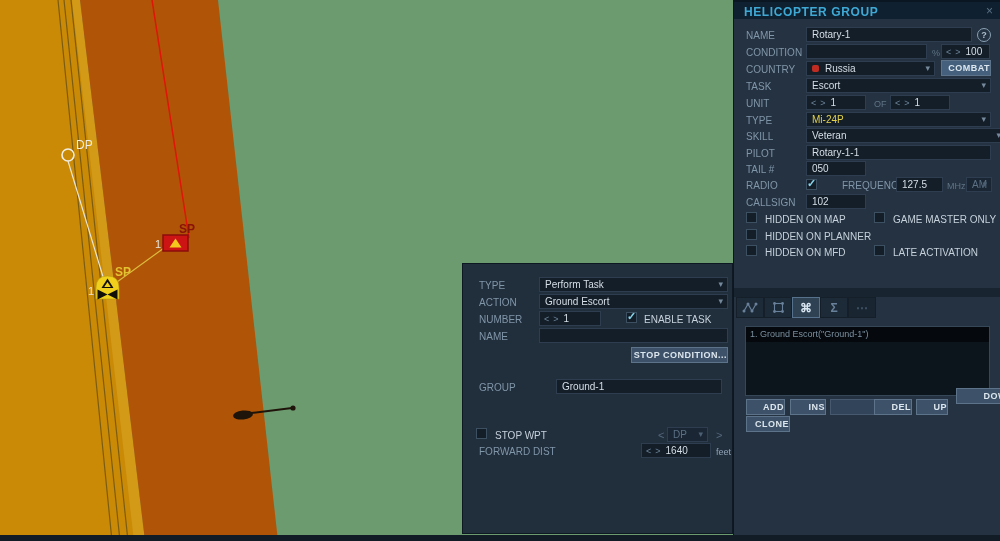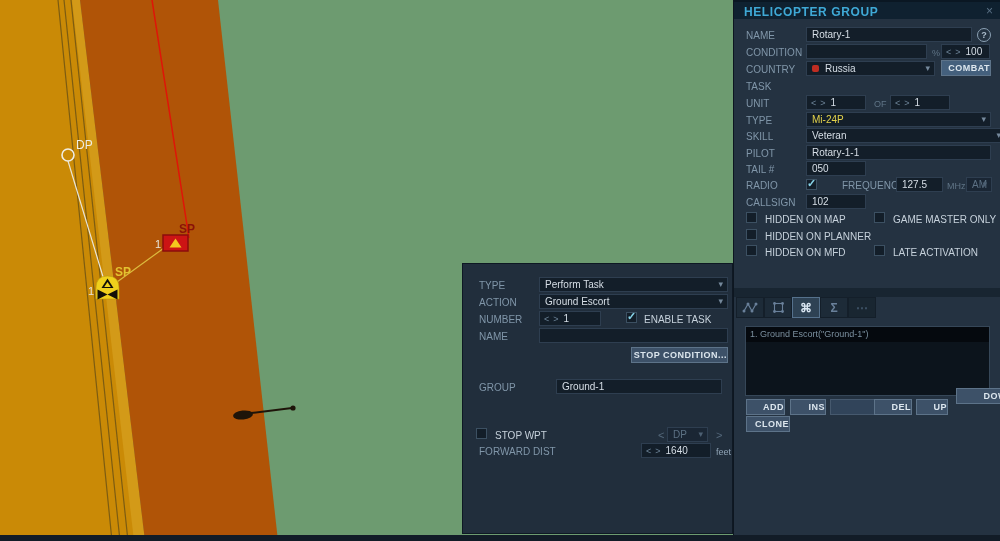--- a/index.html
+++ b/index.html
@@ -142,20 +142,21 @@
   <div class="lbl" style="left:12px;top:46px">CONDITION</div>
   <div class="inp" style="left:72px;top:44px;width:121px"><span></span></div>
   <div class="unit-lbl" style="left:198px;top:46px">%</div>
   <div class="inp stepper" style="left:207px;top:44px;width:49px"><span class="arr">&lt;</span><span class="arr">&gt;</span><span class="val">100</span></div>
 
   <div class="lbl" style="left:12px;top:63px">COUNTRY</div>
   <div class="inp dd" style="left:72px;top:61px;width:129px"><span style="display:inline-block;width:7px;height:7px;background:#bf2d22;border-radius:2px;margin-right:6px"></span><span>Russia</span></div>
   <div class="btn" style="left:207px;top:60px;width:50px;background:#44607d">COMBAT</div>
 
   <div class="lbl" style="left:12px;top:80px">TASK</div>
+  <div class="inp dd" style="left:72px;top:78px;width:185px"><span>Escort</span></div>
 
   <div class="lbl" style="left:12px;top:97px">UNIT</div>
   <div class="inp stepper" style="left:72px;top:95px;width:60px"><span class="arr">&lt;</span><span class="arr">&gt;</span><span class="val">1</span></div>
   <div class="unit-lbl" style="left:140px;top:97px">OF</div>
   <div class="inp stepper" style="left:156px;top:95px;width:60px"><span class="arr">&lt;</span><span class="arr">&gt;</span><span class="val">1</span></div>
 
   <div class="lbl" style="left:12px;top:114px">TYPE</div>
   <div class="inp dd" style="left:72px;top:112px;width:185px"><span style="color:#e3d24b">Mi-24P</span></div>
 
   <div class="lbl" style="left:12px;top:130px">SKILL</div>

